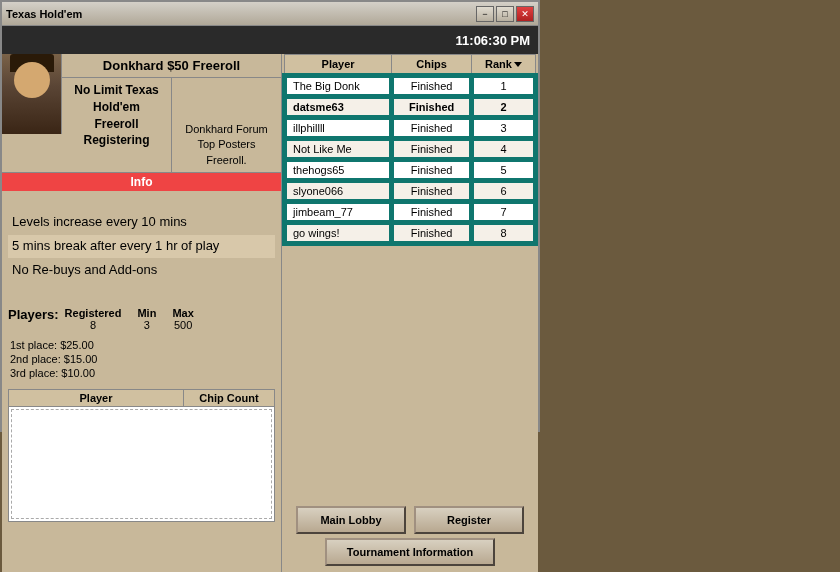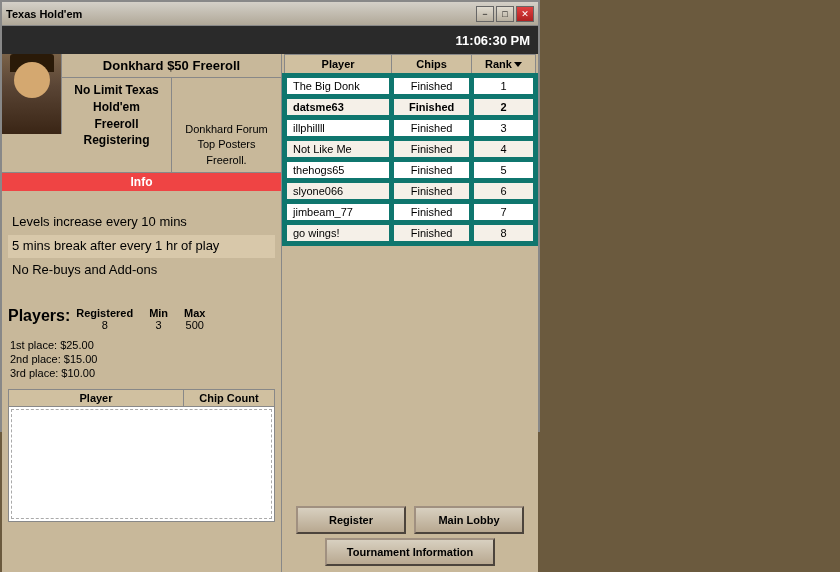--- a/index.html
+++ b/index.html
@@ -335,21 +335,21 @@
     }
 
     .players-section {
       display: flex;
       align-items: flex-start;
       padding: 4px 6px;
     }
 
     .players-label-text {
       font-weight: bold;
-      font-size: 16px;
+      font-size: 13px;
       margin-right: 6px;
     }
 
     .players-stats {
       display: grid;
       grid-template-columns: auto auto auto;
       gap: 0 16px;
       font-size: 11px;
     }
 
@@ -495,22 +495,22 @@
                 <td>go wings!</td>
                 <td>Finished</td>
                 <td>8</td>
               </tr>
             </tbody>
         </table>
       </div>
 
       <div class="bottom-buttons">
         <div class="btn-row">
+          <button class="action-btn">Main Lobby</button>
           <button class="action-btn">Register</button>
-          <button class="action-btn">Main Lobby</button>
         </div>
         <div class="btn-row">
           <button class="action-btn" style="min-width: 140px;">Tournament Information</button>
         </div>
       </div>
 
     </div>
   </div>
 </div>
 

